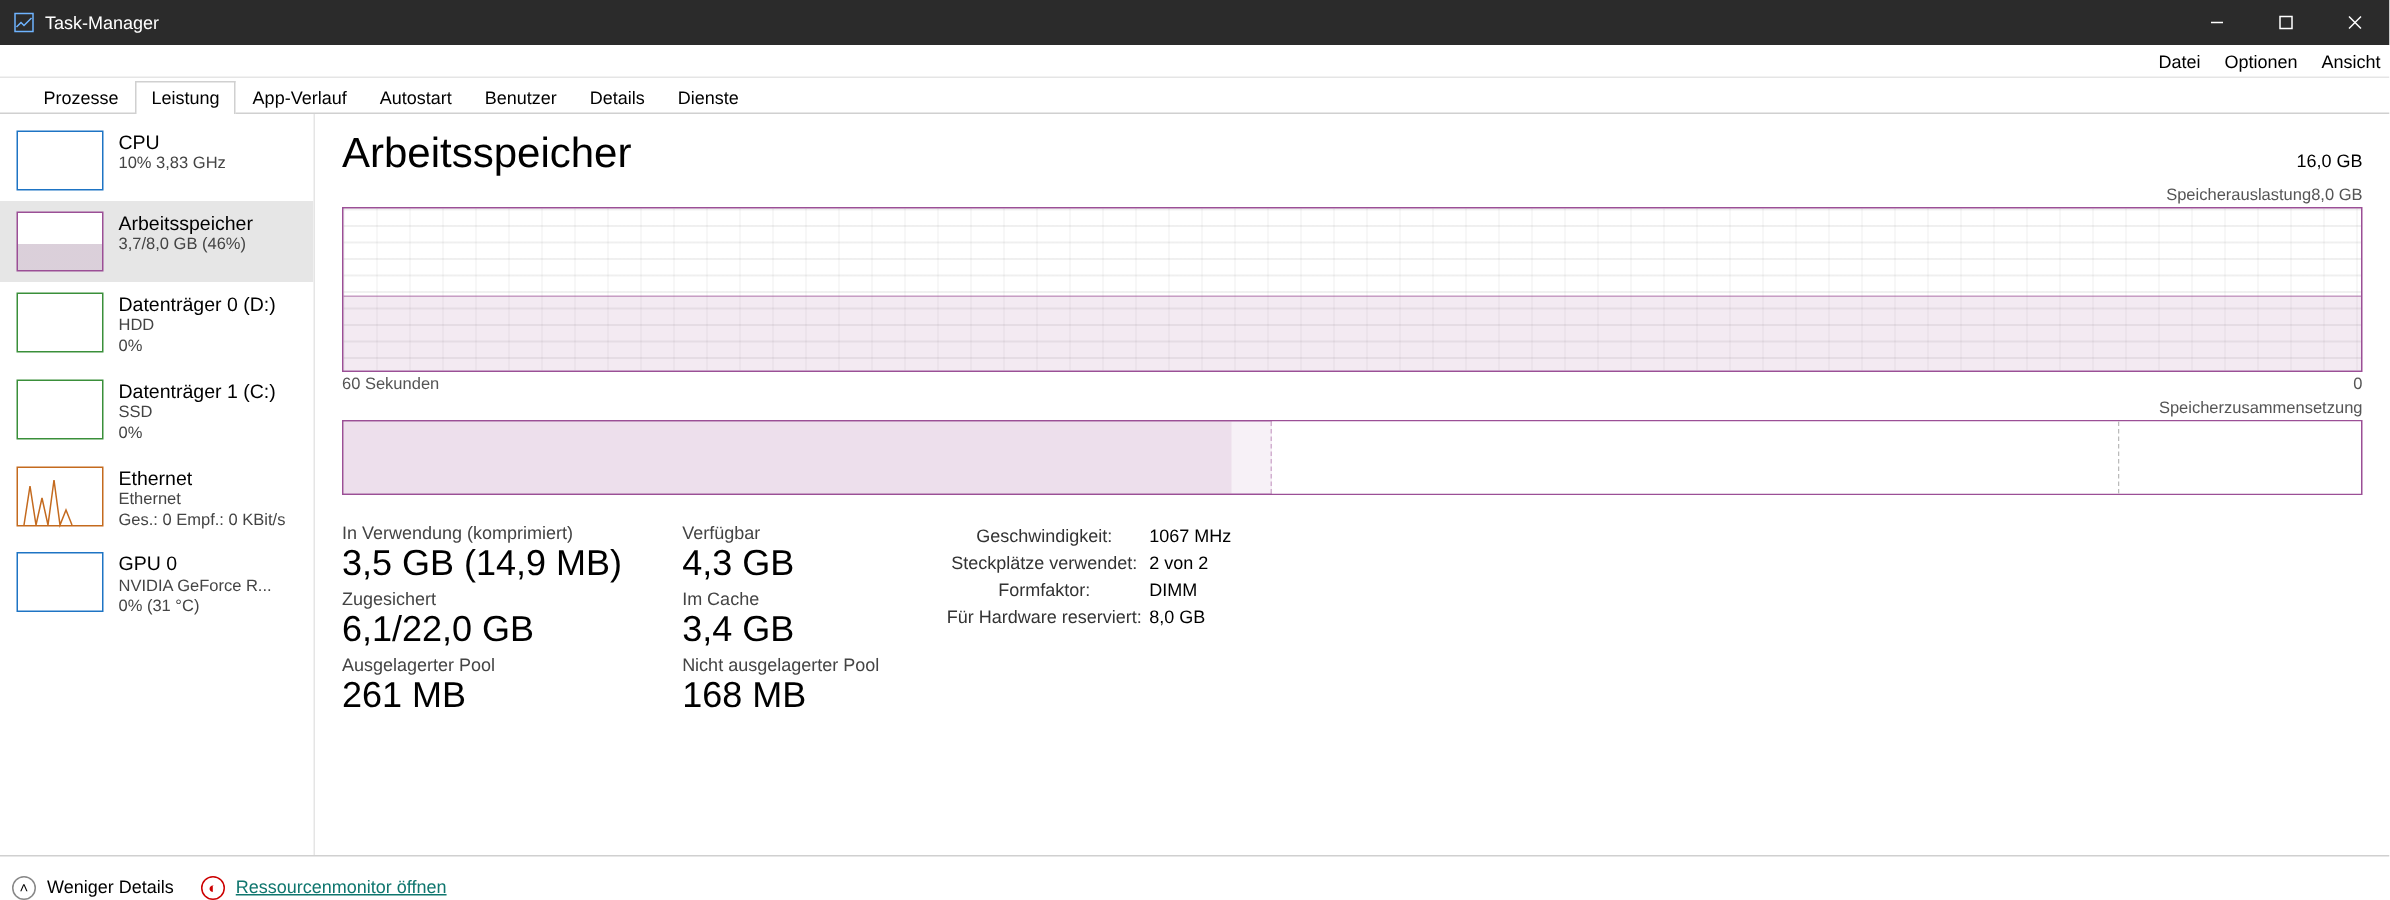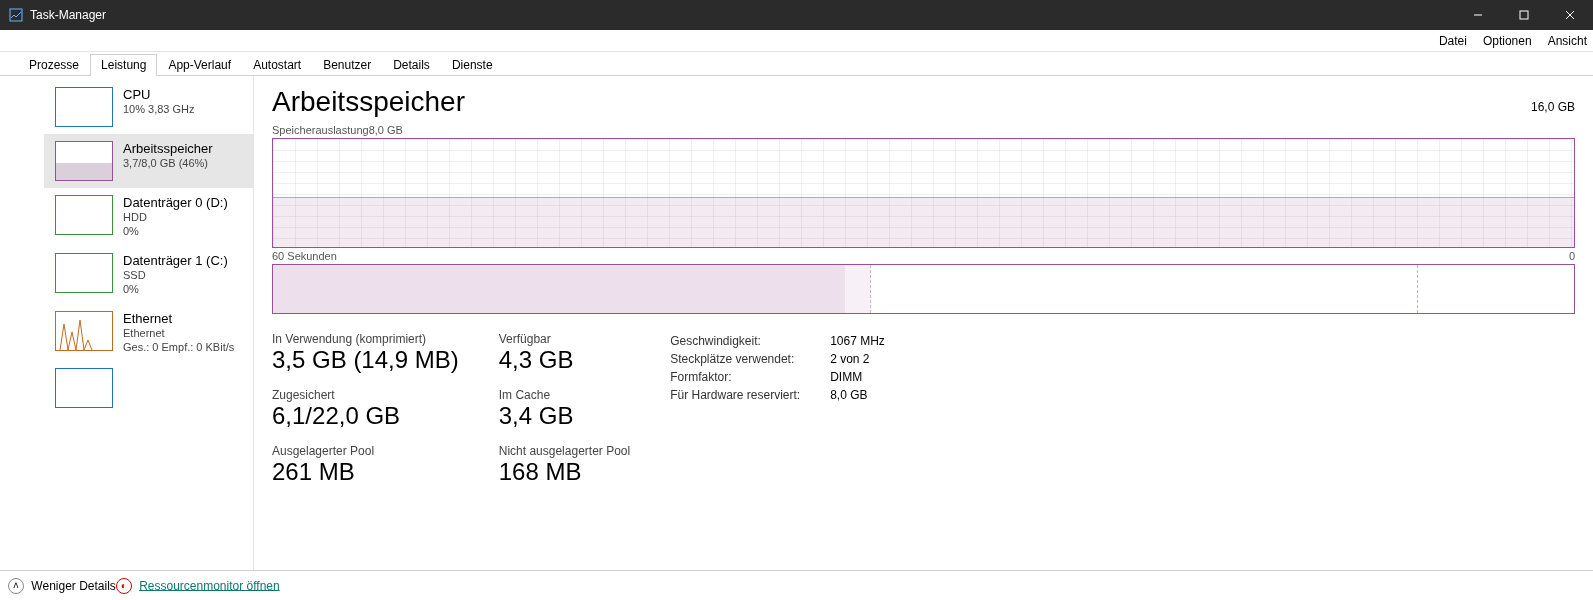--- a/index.html
+++ b/index.html
@@ -72,21 +72,20 @@
   .body {
     flex: 1;
     display: flex;
     overflow: hidden;
   }
   .sidebar {
     width: 210px;
     border-right: 1px solid #e5e5e5;
     padding: 4px 0;
     overflow-y: auto;
-    margin-left: 44px;
   }
   .side-item {
     display: flex;
     align-items: flex-start;
     gap: 10px;
     padding: 6px 10px 6px 10px;
     border: 1px solid transparent;
   }
   .side-item.selected {
     background: #e6e6e6;
@@ -108,21 +107,21 @@
     display: flex;
     flex-direction: column;
   }
   .main-header {
     display: flex;
     align-items: baseline;
     justify-content: space-between;
   }
   .main-title { font-size: 28px; font-weight: 400; }
   .main-total { font-size: 12px; }
-  .chart-label { font-size: 11px; color: #555; display:flex; justify-content:flex-start; margin-top:6px; }
+  .chart-label { font-size: 11px; color: #555; display:flex; justify-content:flex-end; margin-top:6px; }
   .mem-graph {
     height: 110px;
     border: 1px solid #9b4f96;
     position: relative;
     background: #fff;
     margin-top: 2px;
   }
   .mem-graph-grid {
     position: absolute; inset: 0;
     background-image:
@@ -149,32 +148,33 @@
   .comp-used { background: rgba(155,79,150,0.18); }
   .comp-mod  { background: rgba(155,79,150,0.08); border-right: 1px dashed rgba(155,79,150,0.4);}
   .comp-stby { background: #fff; border-right: 1px dashed #bbb;}
   .comp-free { background: #fff; }
   .stats {
     display: flex;
     gap: 40px;
     margin-top: 18px;
     align-items: flex-start;
   }
-  .stat-col { display:flex; flex-direction:column; gap: 14px; }
+  .stat-col { display:flex; flex-direction:column; gap: 2px; }
   .stat-block .label { font-size: 12px; color:#444; }
   .stat-block .value { font-size: 24px; }
   .kv-table { font-size: 12px; }
-  .kv-table .row { display:flex; gap: 20px; line-height:1.5; }
+  .kv-table .row { display:flex; gap: 0; line-height:1.5;text-align:center; }
   .kv-table .k { width: 140px; color:#333; }
   
   .footer {
     height: 30px;
     border-top: 1px solid #d0d0d0;
     display: flex;
-    align-items: center;
+    align-items: flex-end;
+    gap: 18px;
     padding: 0 8px;
   }
   .footer .link { color: #0f766e; text-decoration: underline; }
   .footer .plain { color: #000; }
   .foot-icon { width:16px; height:16px; display:inline-flex; align-items:center; justify-content:center; border:1px solid #888; border-radius:50%; font-size:10px; margin-right:4px;}
   .foot-icon.red { border-color:#c00; color:#c00; }
 </style>
 </head>
 <body>
 
@@ -259,20 +259,25 @@
             <polyline points="4,38 8,12 12,38 16,20 20,38 24,8 28,38 32,28 36,38" fill="none" stroke="#c46a1e" stroke-width="1"></polyline>
           </svg></div>
         <div class="side-text">
           <div class="side-title">Ethernet</div>
           <div class="side-sub">Ethernet</div>
           <div class="side-sub">Ges.: 0 Empf.: 0 KBit/s</div>
         </div>
       </div>
       <div class="side-item">
         <div class="side-thumb" style="border-color: rgb(30, 116, 196);"></div>
+        <div class="side-text">
+          <div class="side-title">GPU 0</div>
+          <div class="side-sub">NVIDIA GeForce R...</div>
+          <div class="side-sub">0% (31 °C)</div>
+        </div>
       </div>
     </div>
 
   <div class="main">
     <div class="main-header">
       <div class="main-title">Arbeitsspeicher</div>
       <div class="main-total">16,0 GB</div>
     </div>
 
     <div class="chart-label">
@@ -281,20 +286,23 @@
     </div>
     <div class="mem-graph">
       <div class="mem-graph-grid"></div>
       <div class="mem-graph-fill" id="mem-fill" style="height: 46.3%;"></div>
     </div>
     <div class="x-axis">
       <span>60 Sekunden</span>
       <span>0</span>
     </div>
 
+    <div class="chart-label" style="margin-top:4px">
+      <span>Speicherzusammensetzung</span>
+    </div>
     <div class="comp-bar" id="comp-bar">
         <div class="comp-seg comp-used" style="width: 44%;"></div>
         <div class="comp-seg comp-mod" style="width: 2%;"></div>
         <div class="comp-seg comp-stby" style="width: 42%;"></div>
         <div class="comp-seg comp-free" style="width: 12%;"></div>
       </div>
 
     <div class="stats">
       <div class="stat-col">
         <div class="stat-block">

